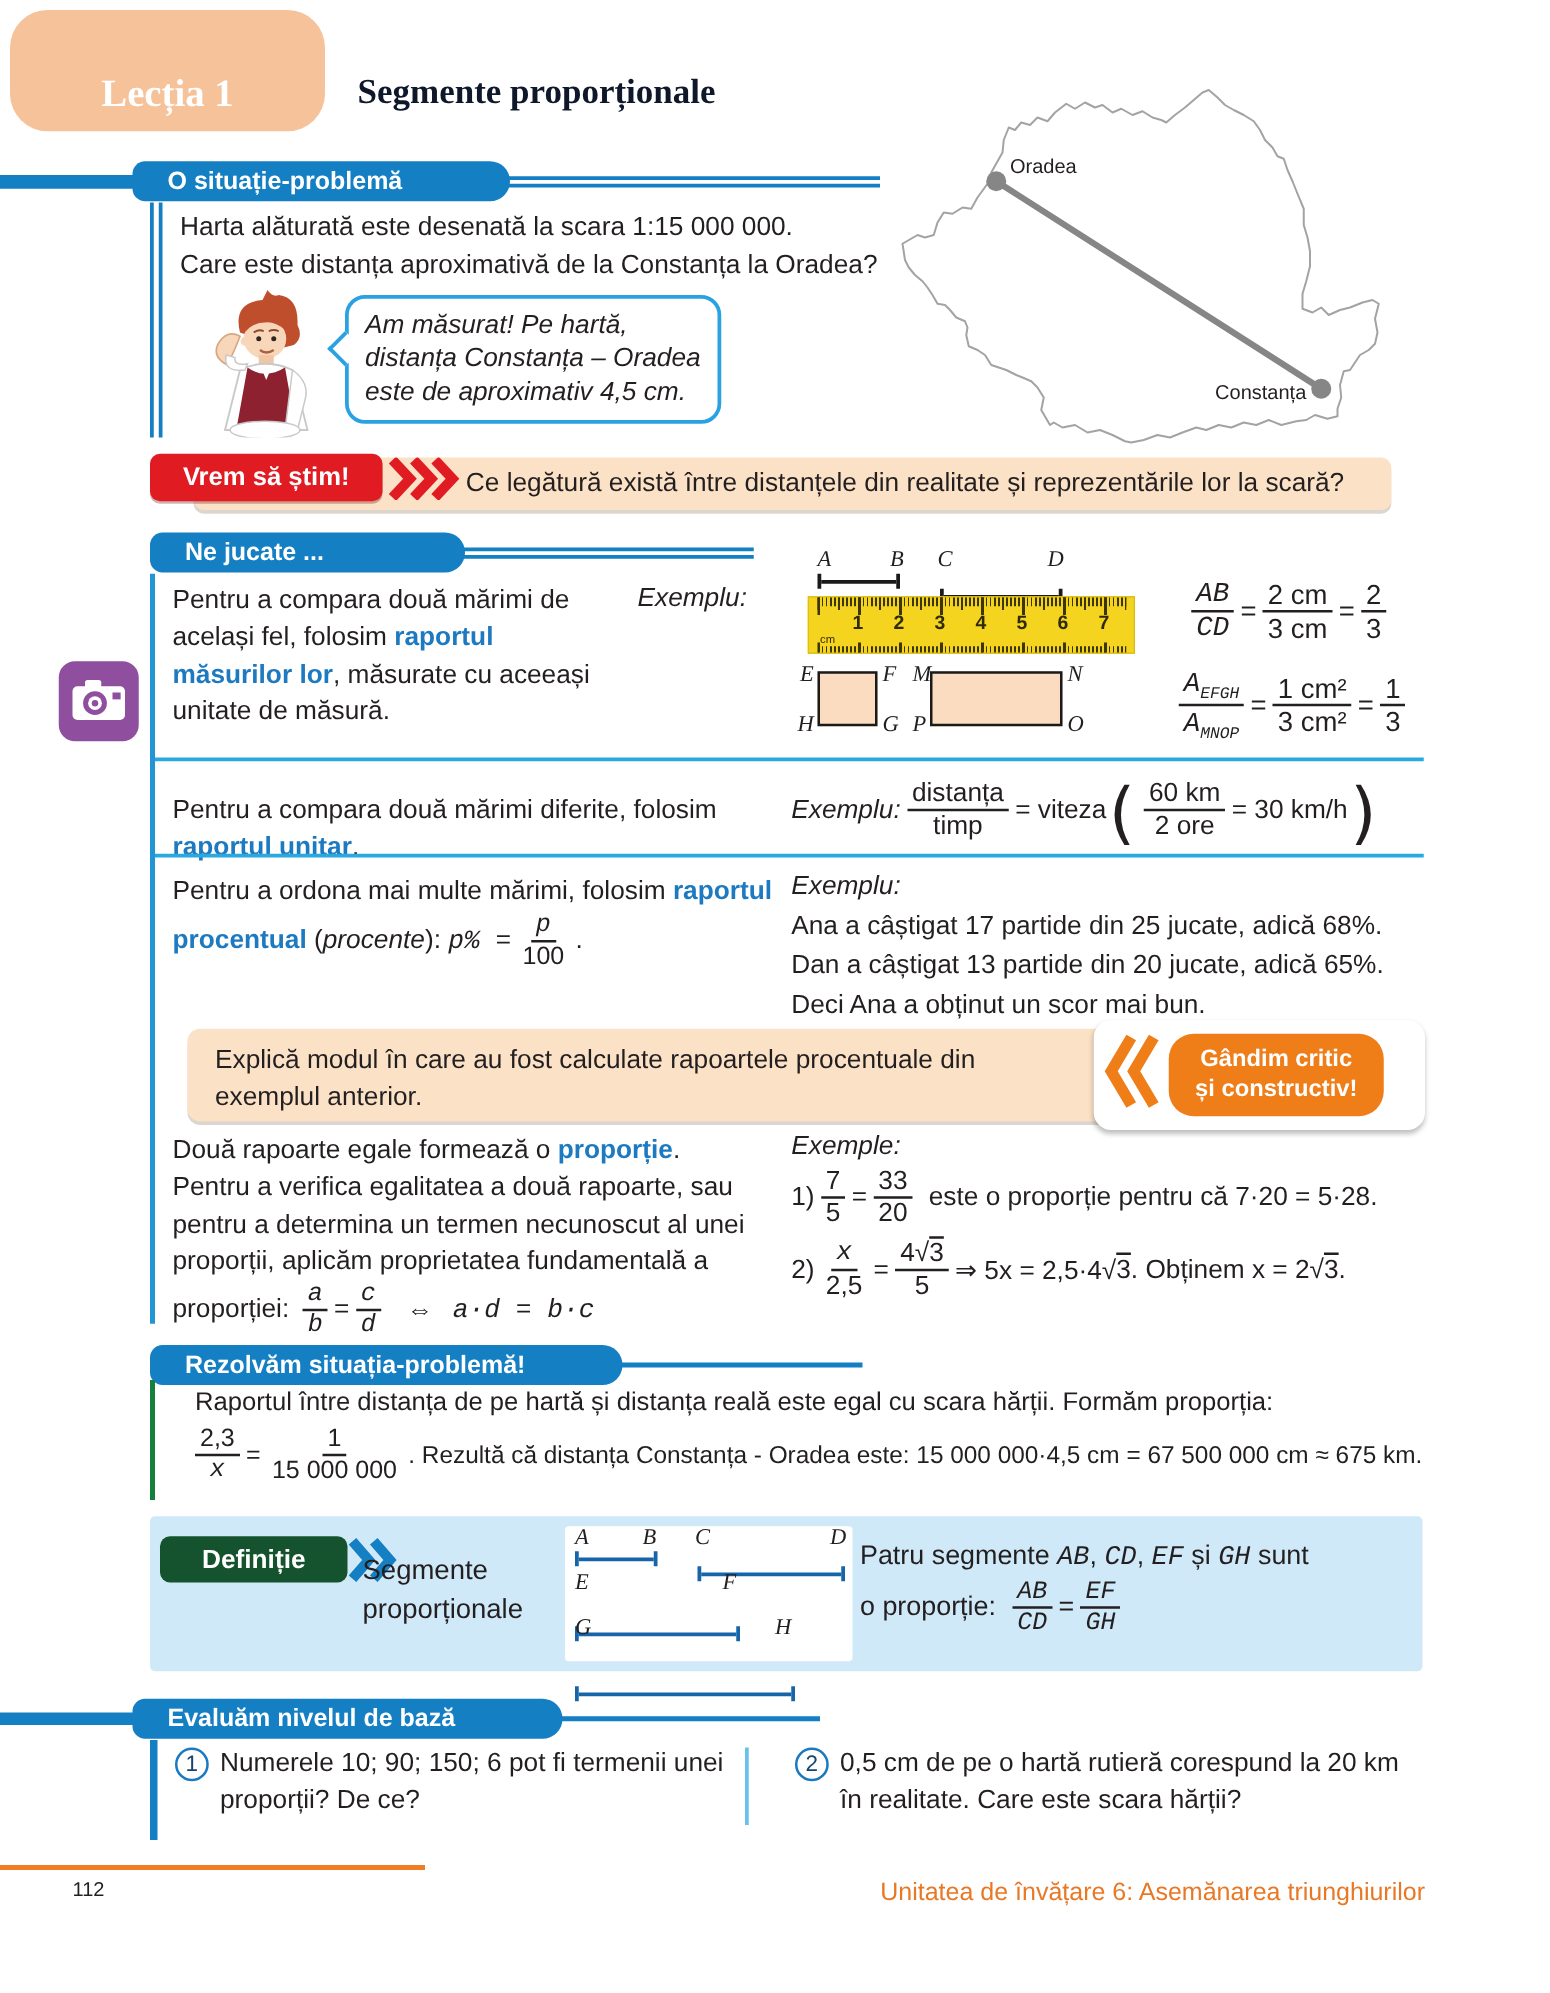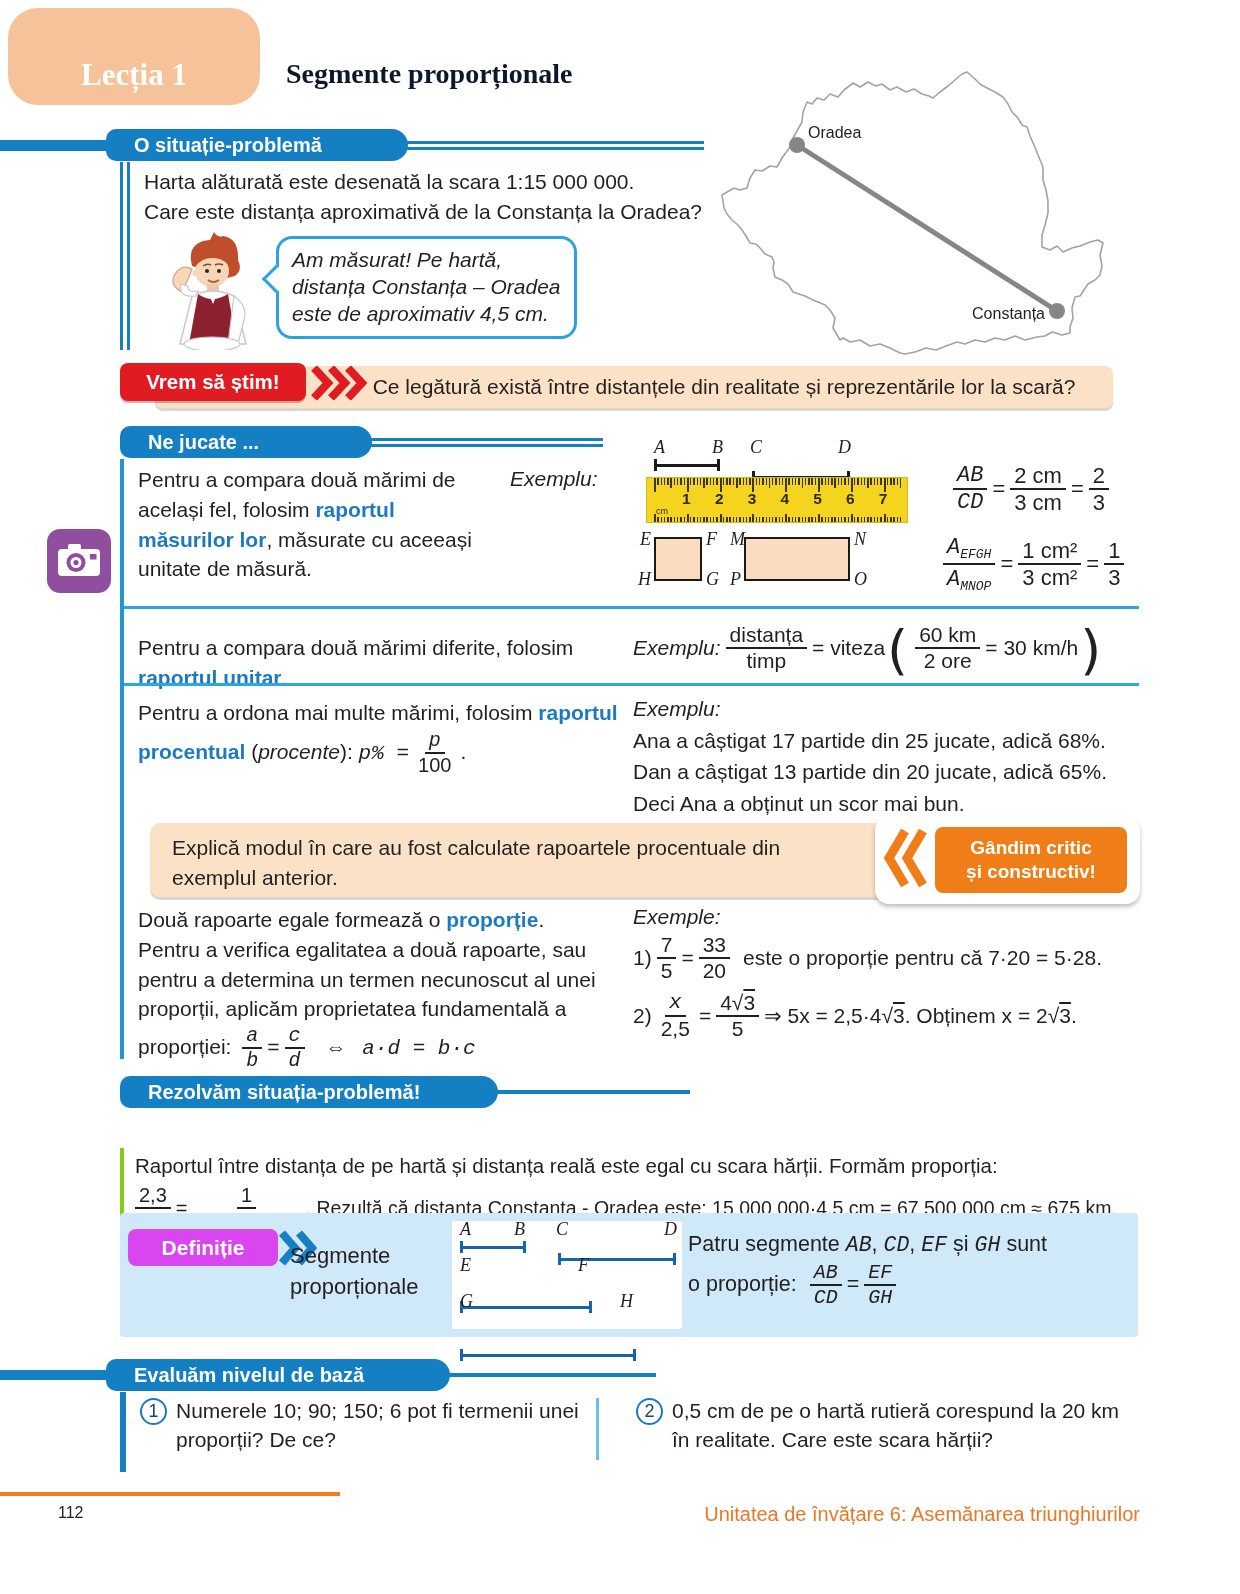--- a/index.html
+++ b/index.html
@@ -305,50 +305,50 @@
       <div>exemplul anterior.</div>
     </div>
   </div>
   <div class="abs" style="left:875px;top:816px;width:265px;height:88px;background:#fff;border-radius:14px;
               box-shadow:0 3px 4px rgba(0,0,0,.25);display:flex;align-items:center">
     <span style="margin-left:8px">
       <svg width="46" height="62" viewBox="0 0 46 62">
         <path d="M22 4 L6 31 L22 58 M40 4 L24 31 L40 58" stroke="#ef7d18" stroke-width="9" fill="none"></path>
       </svg>
     </span>
-    <div style="margin-left:6px;width:192px;height:66px;background:#ef7d18;border-radius:8px;color:#fff;font-weight:bold;
+    <div style="margin-left:6px;width:172px;height:66px;background:#ef7d18;border-radius:20px;color:#fff;font-weight:bold;
                 font-size:19px;display:flex;flex-direction:column;align-items:center;justify-content:center;line-height:1.25">
       <span>Gândim critic</span>
       <span>și constructiv!</span>
     </div>
   </div>
 
   <div class="abs pill" style="left:120px;top:1076px;width:378px">
     <span>Rezolvăm situația-problemă!</span>
   </div>
   <div class="abs sline" style="left:494px;top:1090px;width:196px"></div>
 
-  <div class="abs body-col" style="left:120px;top:1148px;width:1022px;height:96px;border-left:4px solid #84cc16;padding-left:11px">
+  <div class="abs body-col" style="left:120px;top:1104px;width:1022px;height:96px;border-left:4px solid #15803d;padding-left:32px">
     <div style="margin-top:6px;font-size:20.5px;white-space:nowrap">Raportul între distanța de pe hartă și distanța reală este egal cu scara hărții. Formăm proporția:</div>
     <div class="fline" style="margin-top:6px;font-size:20px">
       <span class="frac" style="margin-left:0">
           <span class="n">2,3</span>
           <span class="d mi">x</span>
         </span>
         <span>=</span>
         <span class="frac">
           <span class="n">1</span>
           <span class="d">15 000 000</span>
         </span>
       <span style="font-size:19.5px;white-space:nowrap">. Rezultă că distanța Constanța - Oradea este: 15 000 000·4,5 cm = 67 500 000 cm ≈ 675 km.</span>
     </div>
   </div>
 
   <div class="abs" style="left:120px;top:1213px;width:1018px;height:124px;background:#cfe9f8;border-radius:4px">
-    <div class="abs" style="left:8px;top:16px;width:150px;height:37px;background:#d946ef;border-radius:8px;color:#fff;font-weight:bold;
+    <div class="abs" style="left:8px;top:16px;width:150px;height:37px;background:#14532d;border-radius:8px;color:#fff;font-weight:bold;
                 font-size:21px;display:flex;align-items:center;justify-content:center">
       <span>Definiție</span>
     </div>
     <span class="abs" style="left:158px;top:17px">
       <svg width="50" height="36" viewBox="0 0 50 36">
         <path d="M4 3 L17 18 L4 33 M21 3 L34 18 L21 33" stroke="#157fc4" stroke-width="8" fill="none"></path>
       </svg>
     </span>
     <div class="abs" style="left:170px;top:28px;font-size:22px;line-height:1.4;text-align:left">
       <div>Segmente</div>

